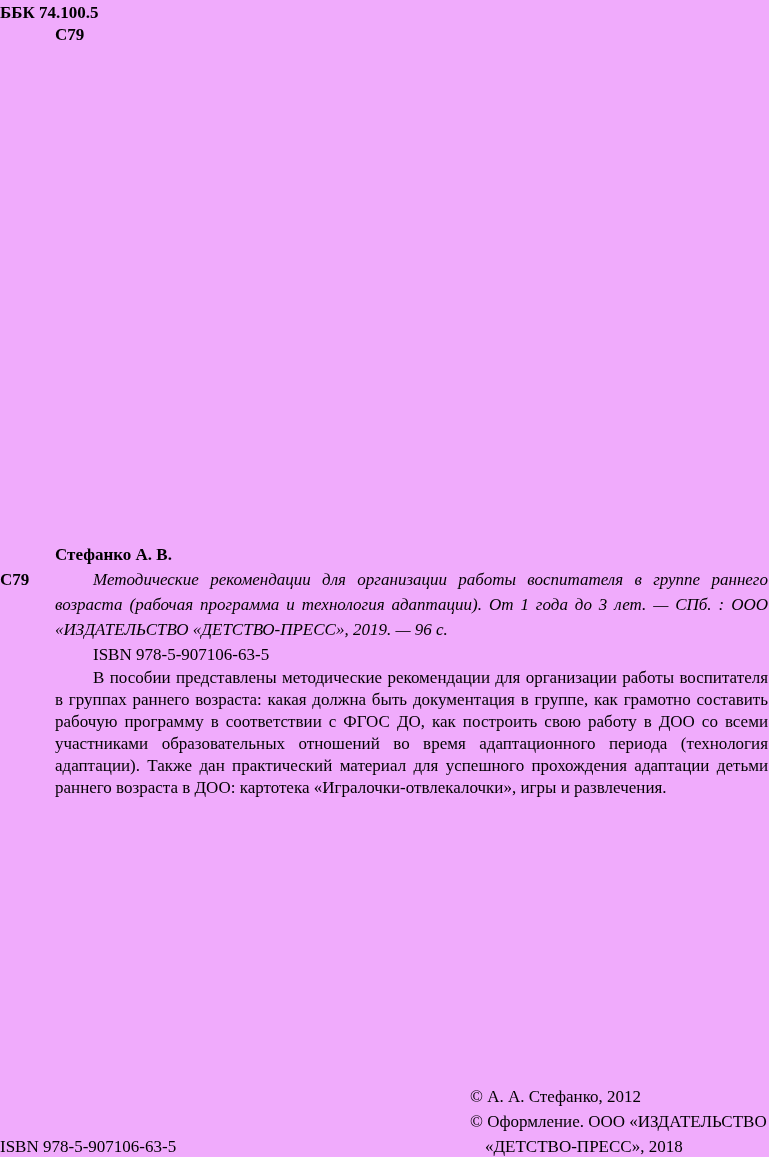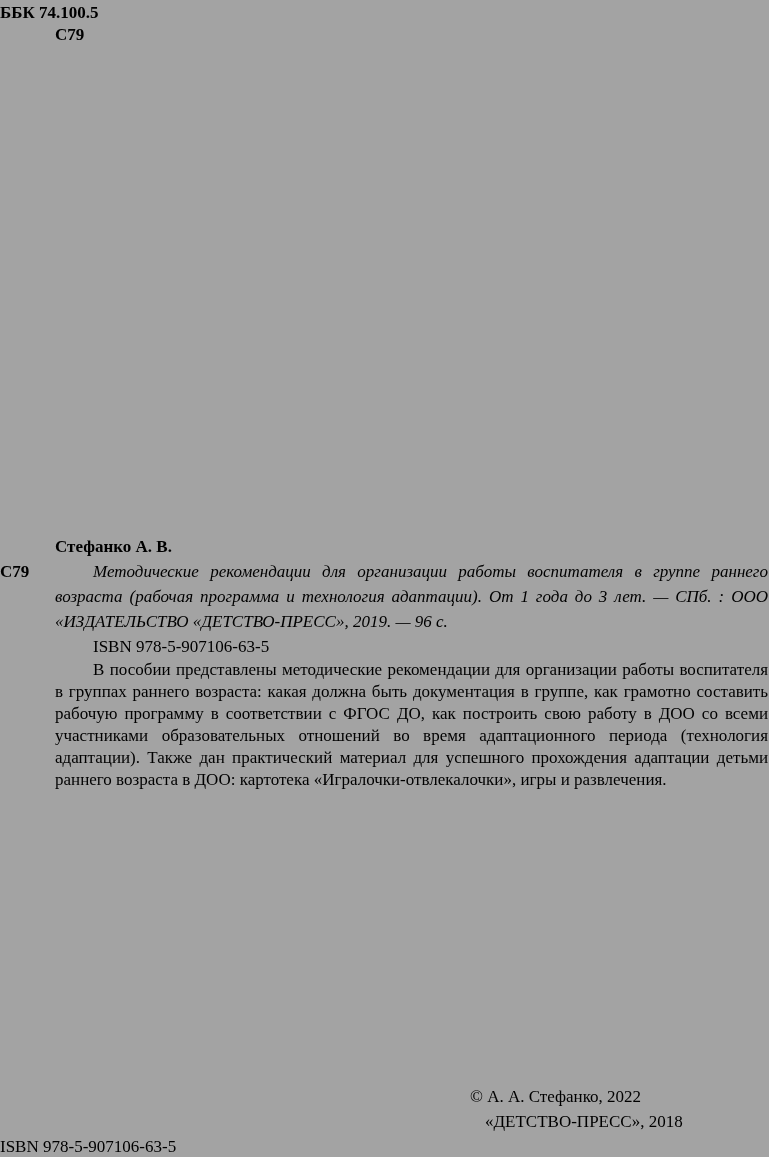--- a/index.html
+++ b/index.html
@@ -4,21 +4,21 @@
 <style>
   html, body {
     margin: 0;
     padding: 0;
     background: #ffffff;
   }
   .page {
     position: relative;
     width: 769px;
     height: 1157px;
-    background: #a3a3a3;
+    background: #f0abfc;
     font-family: "Liberation Serif", "DejaVu Serif", serif;
     font-size: 17px;
     color: #000000;
     overflow: hidden;
   }
 
   
   .top-block {
     position: absolute;
     top: 2px;
@@ -31,21 +31,21 @@
   }
 
   
   .main-block {
     position: absolute;
     top: 534px;
     left: 0;
     width: 769px;
   }
   .author-heading {
-    margin: 0 0 0 55px;
+    margin: 8px 0 0 55px;
     font-weight: bold;
     line-height: 25px;
   }
   .entry {
     position: relative;
   }
   .entry-code {
     position: absolute;
     left: 0;
     top: 0;
@@ -106,19 +106,20 @@
     <div class="author-heading">Стефанко А. В.</div>
     <div class="entry">
       <span class="entry-code">С79</span>
       <p class="biblio">Методические рекомендации для организации работы воспитателя в группе раннего возраста (рабочая программа и технология адаптации). От 1 года до 3 лет. — СПб. : ООО «ИЗДАТЕЛЬСТВО «ДЕТСТВО-ПРЕСС», 2019. — 96 с.</p>
     </div>
     <p class="isbn-line">ISBN 978-5-907106-63-5</p>
     <p class="annotation">В пособии представлены методические рекомендации для организации работы воспитателя в группах раннего возраста: какая должна быть документация в группе, как грамотно составить рабочую программу в соответствии с ФГОС ДО, как построить свою работу в ДОО со всеми участниками образовательных отношений во время адаптационного периода (технология адаптации). Также дан практический материал для успешного прохождения адаптации детьми раннего возраста в ДОО: картотека «Игралочки-отвлекалочки», игры и развлечения.</p>
   </div>
 
   <div class="copyright-block">
-    <div>© А. А. Стефанко, 2022</div>
+    <div>© А. А. Стефанко, 2012</div>
+    <div>© Оформление. ООО «ИЗДАТЕЛЬСТВО</div>
     <div class="design-line2">«ДЕТСТВО-ПРЕСС», 2018</div>
   </div>
 
   <div class="footer-isbn">ISBN 978-5-907106-63-5</div>
 
 </div>
 
 </body></html>

